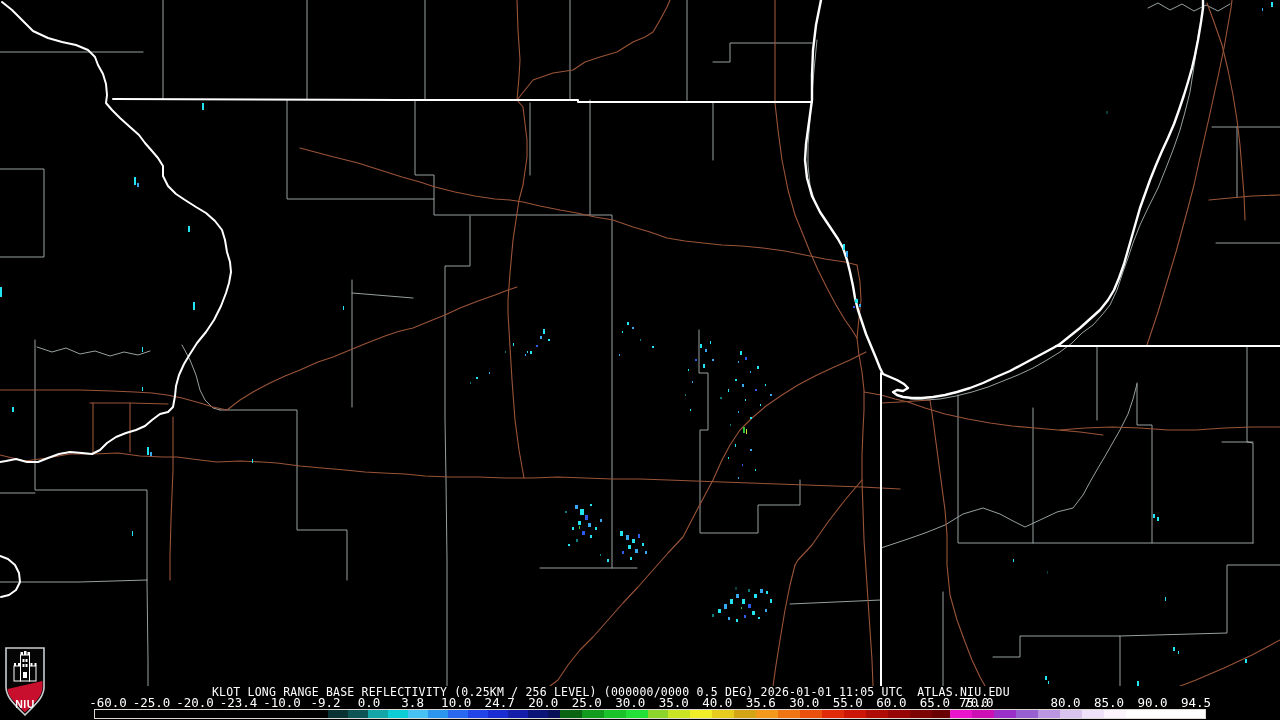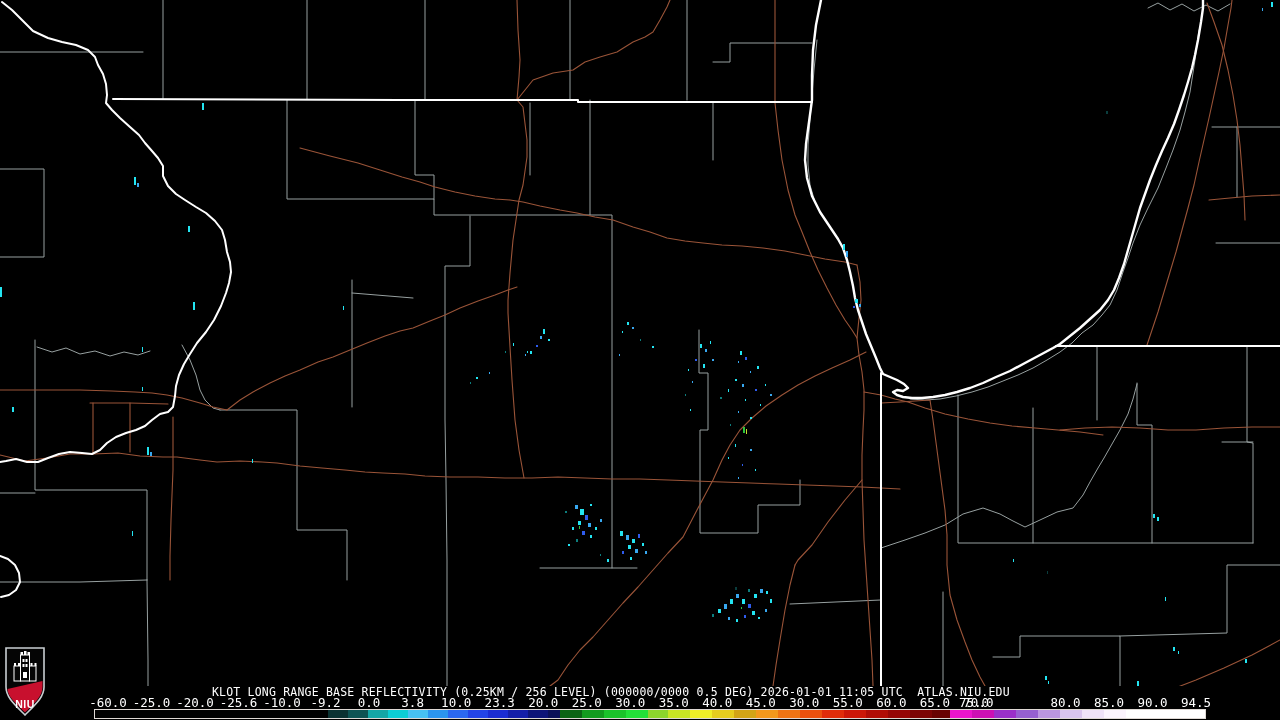--- a/index.html
+++ b/index.html
@@ -264,33 +264,33 @@
       <text x="25" y="708" text-anchor="middle" fill="#ffffff" font-family="Liberation Sans, sans-serif" font-size="10.5" font-weight="bold" letter-spacing="0.5">NIU</text>
     </g>
   </svg>
 
   <div class="caption">KLOT LONG RANGE BASE REFLECTIVITY (0.25KM / 256 LEVEL) (000000/0000 0.5 DEG) 2026-01-01 11:05 UTC  ATLAS.NIU.EDU</div>
 
   <div class="ticks" id="tick-row">
       <span style="left: 108px;">-60.0</span>
       <span style="left: 151.52px;">-25.0</span>
       <span style="left: 195.04px;">-20.0</span>
-      <span style="left: 238.56px;">-25.6</span>
+      <span style="left: 238.56px;">-23.4</span>
       <span style="left: 282.08px;">-10.0</span>
       <span style="left: 325.6px;">-9.2</span>
       <span style="left: 369.12px;">0.0</span>
       <span style="left: 412.64px;">3.8</span>
       <span style="left: 456.16px;">10.0</span>
-      <span style="left: 499.68px;">23.3</span>
+      <span style="left: 499.68px;">24.7</span>
       <span style="left: 543.2px;">20.0</span>
       <span style="left: 586.72px;">25.0</span>
       <span style="left: 630.24px;">30.0</span>
       <span style="left: 673.76px;">35.0</span>
       <span style="left: 717.28px;">40.0</span>
-      <span style="left: 760.8px;">45.0</span>
+      <span style="left: 760.8px;">35.6</span>
       <span style="left: 804.32px;">30.0</span>
       <span style="left: 847.84px;">55.0</span>
       <span style="left: 891.36px;">60.0</span>
       <span style="left: 934.88px;">65.0</span>
       <span style="left: 978.4px;">70.0</span>
       <span style="left: 974px;">75.0</span>
       <span style="left: 1065.44px;">80.0</span>
       <span style="left: 1108.96px;">85.0</span>
       <span style="left: 1152.48px;">90.0</span>
       <span style="left: 1196px;">94.5</span>

